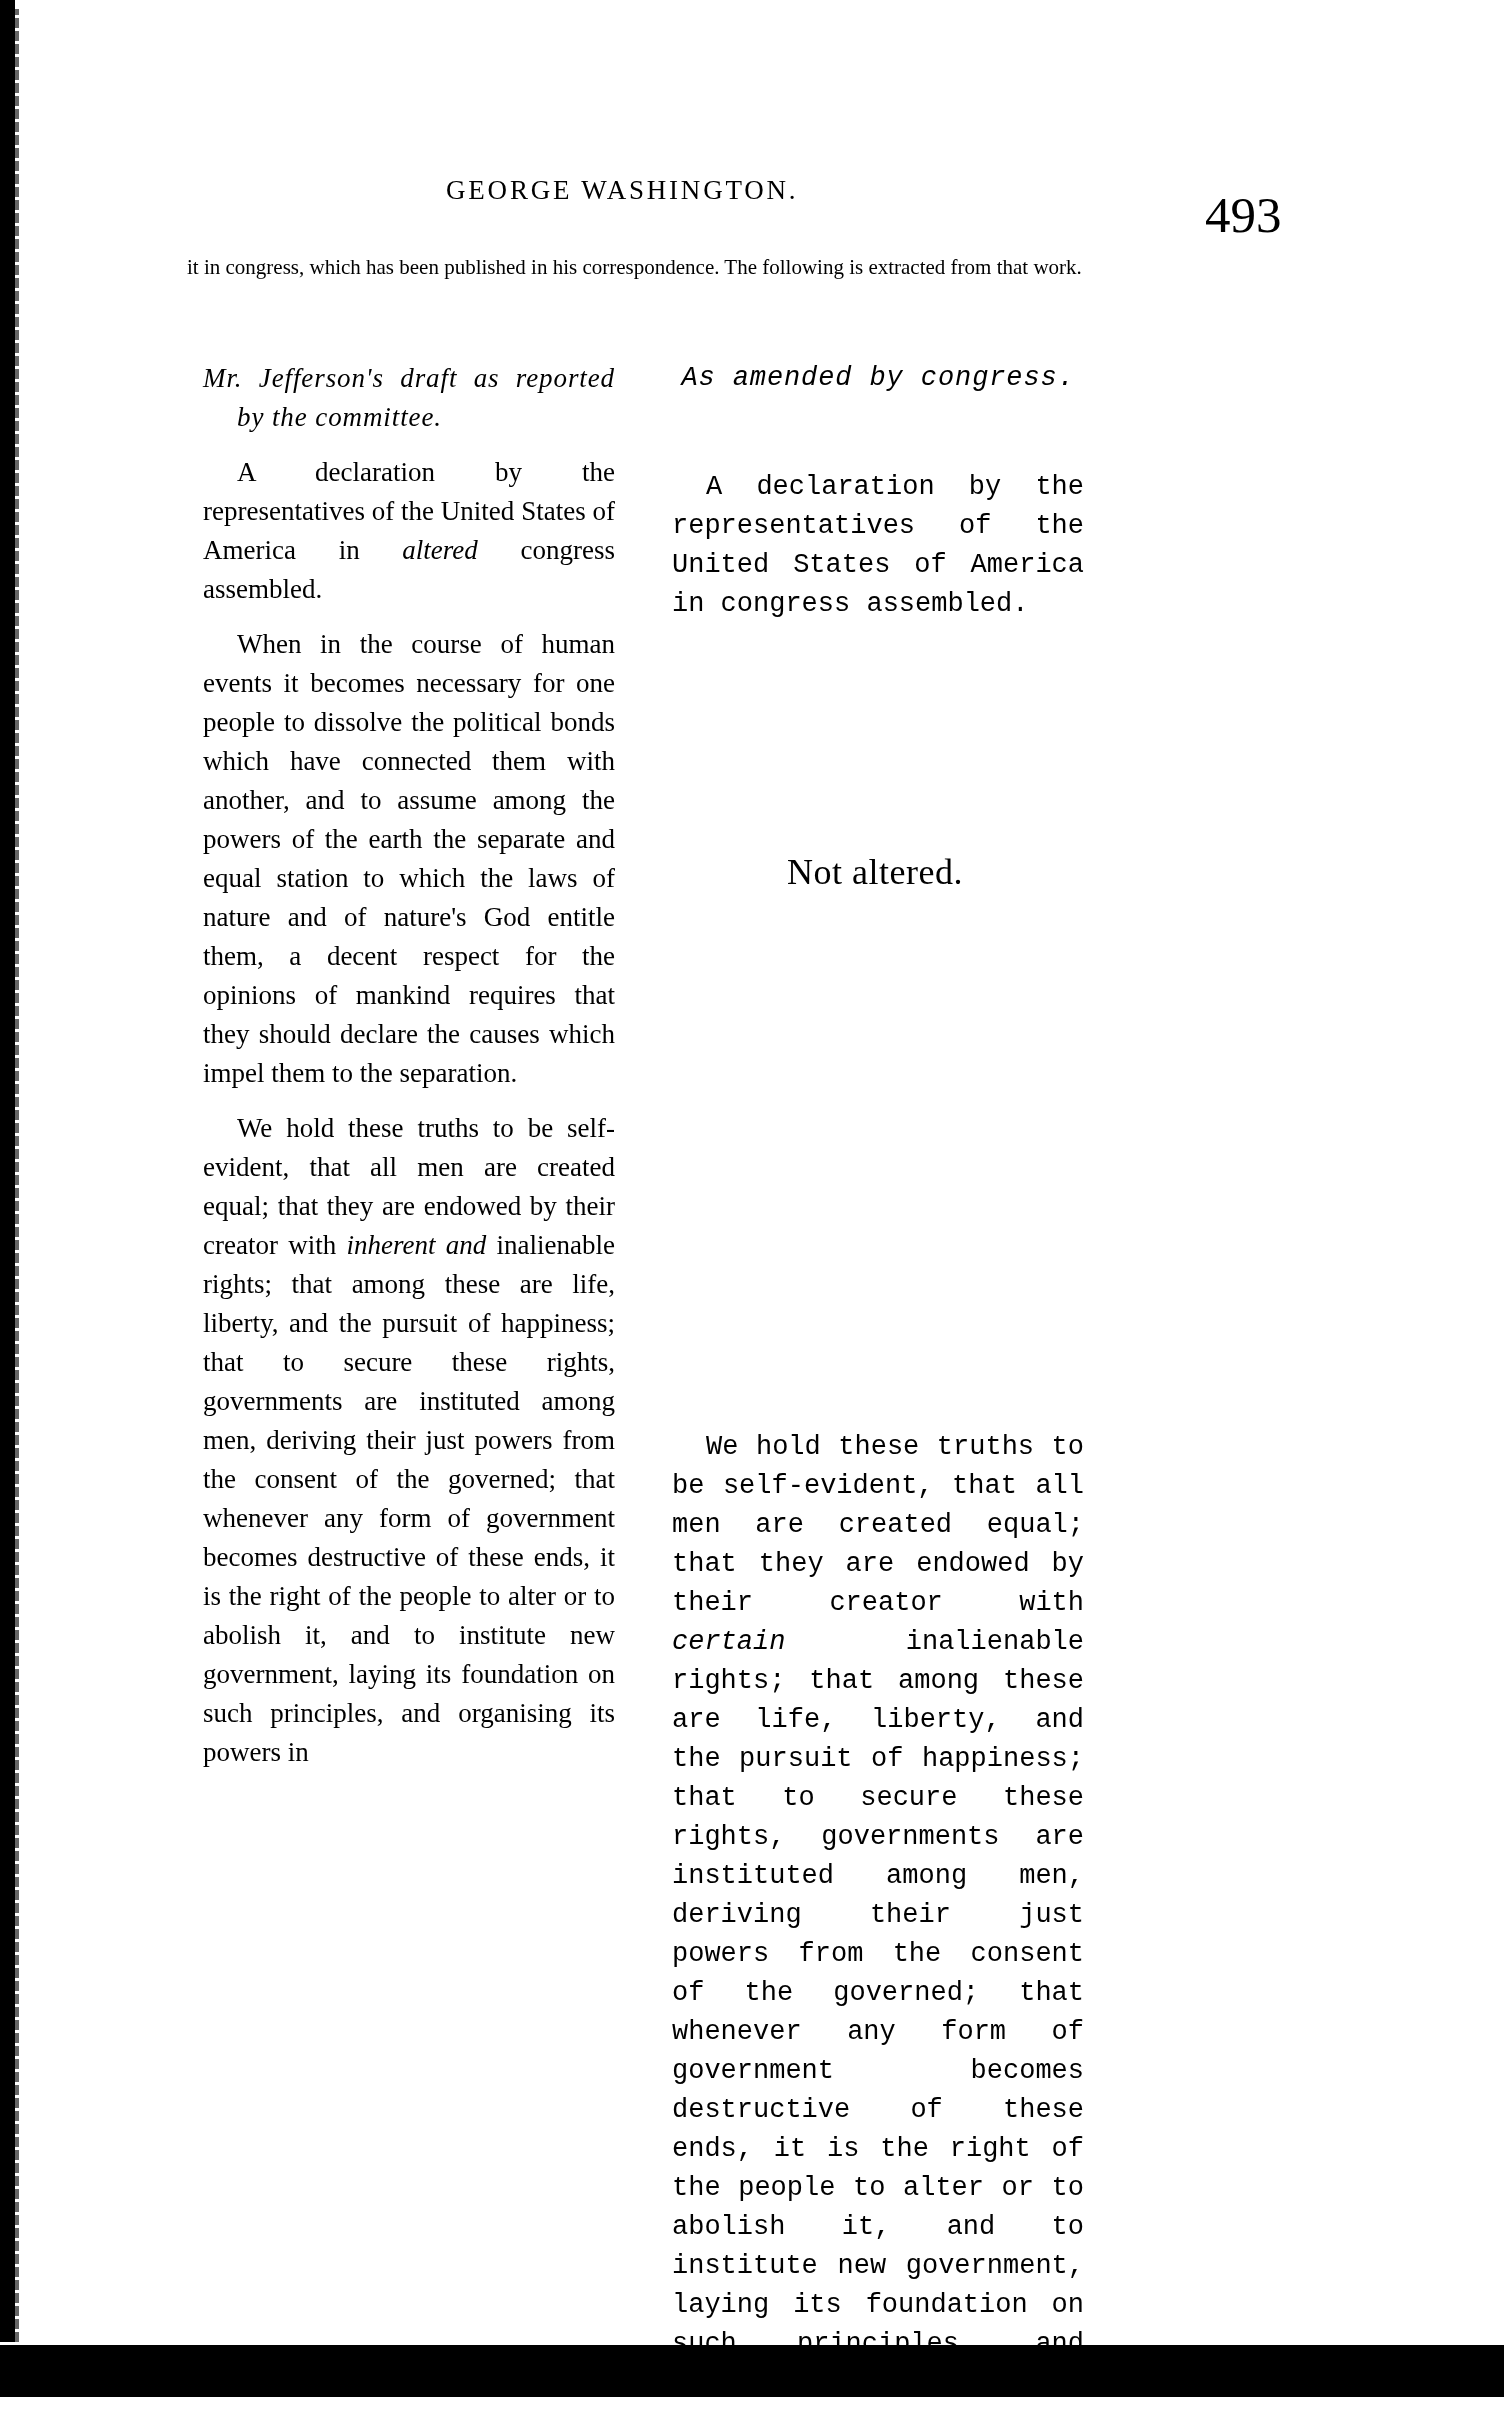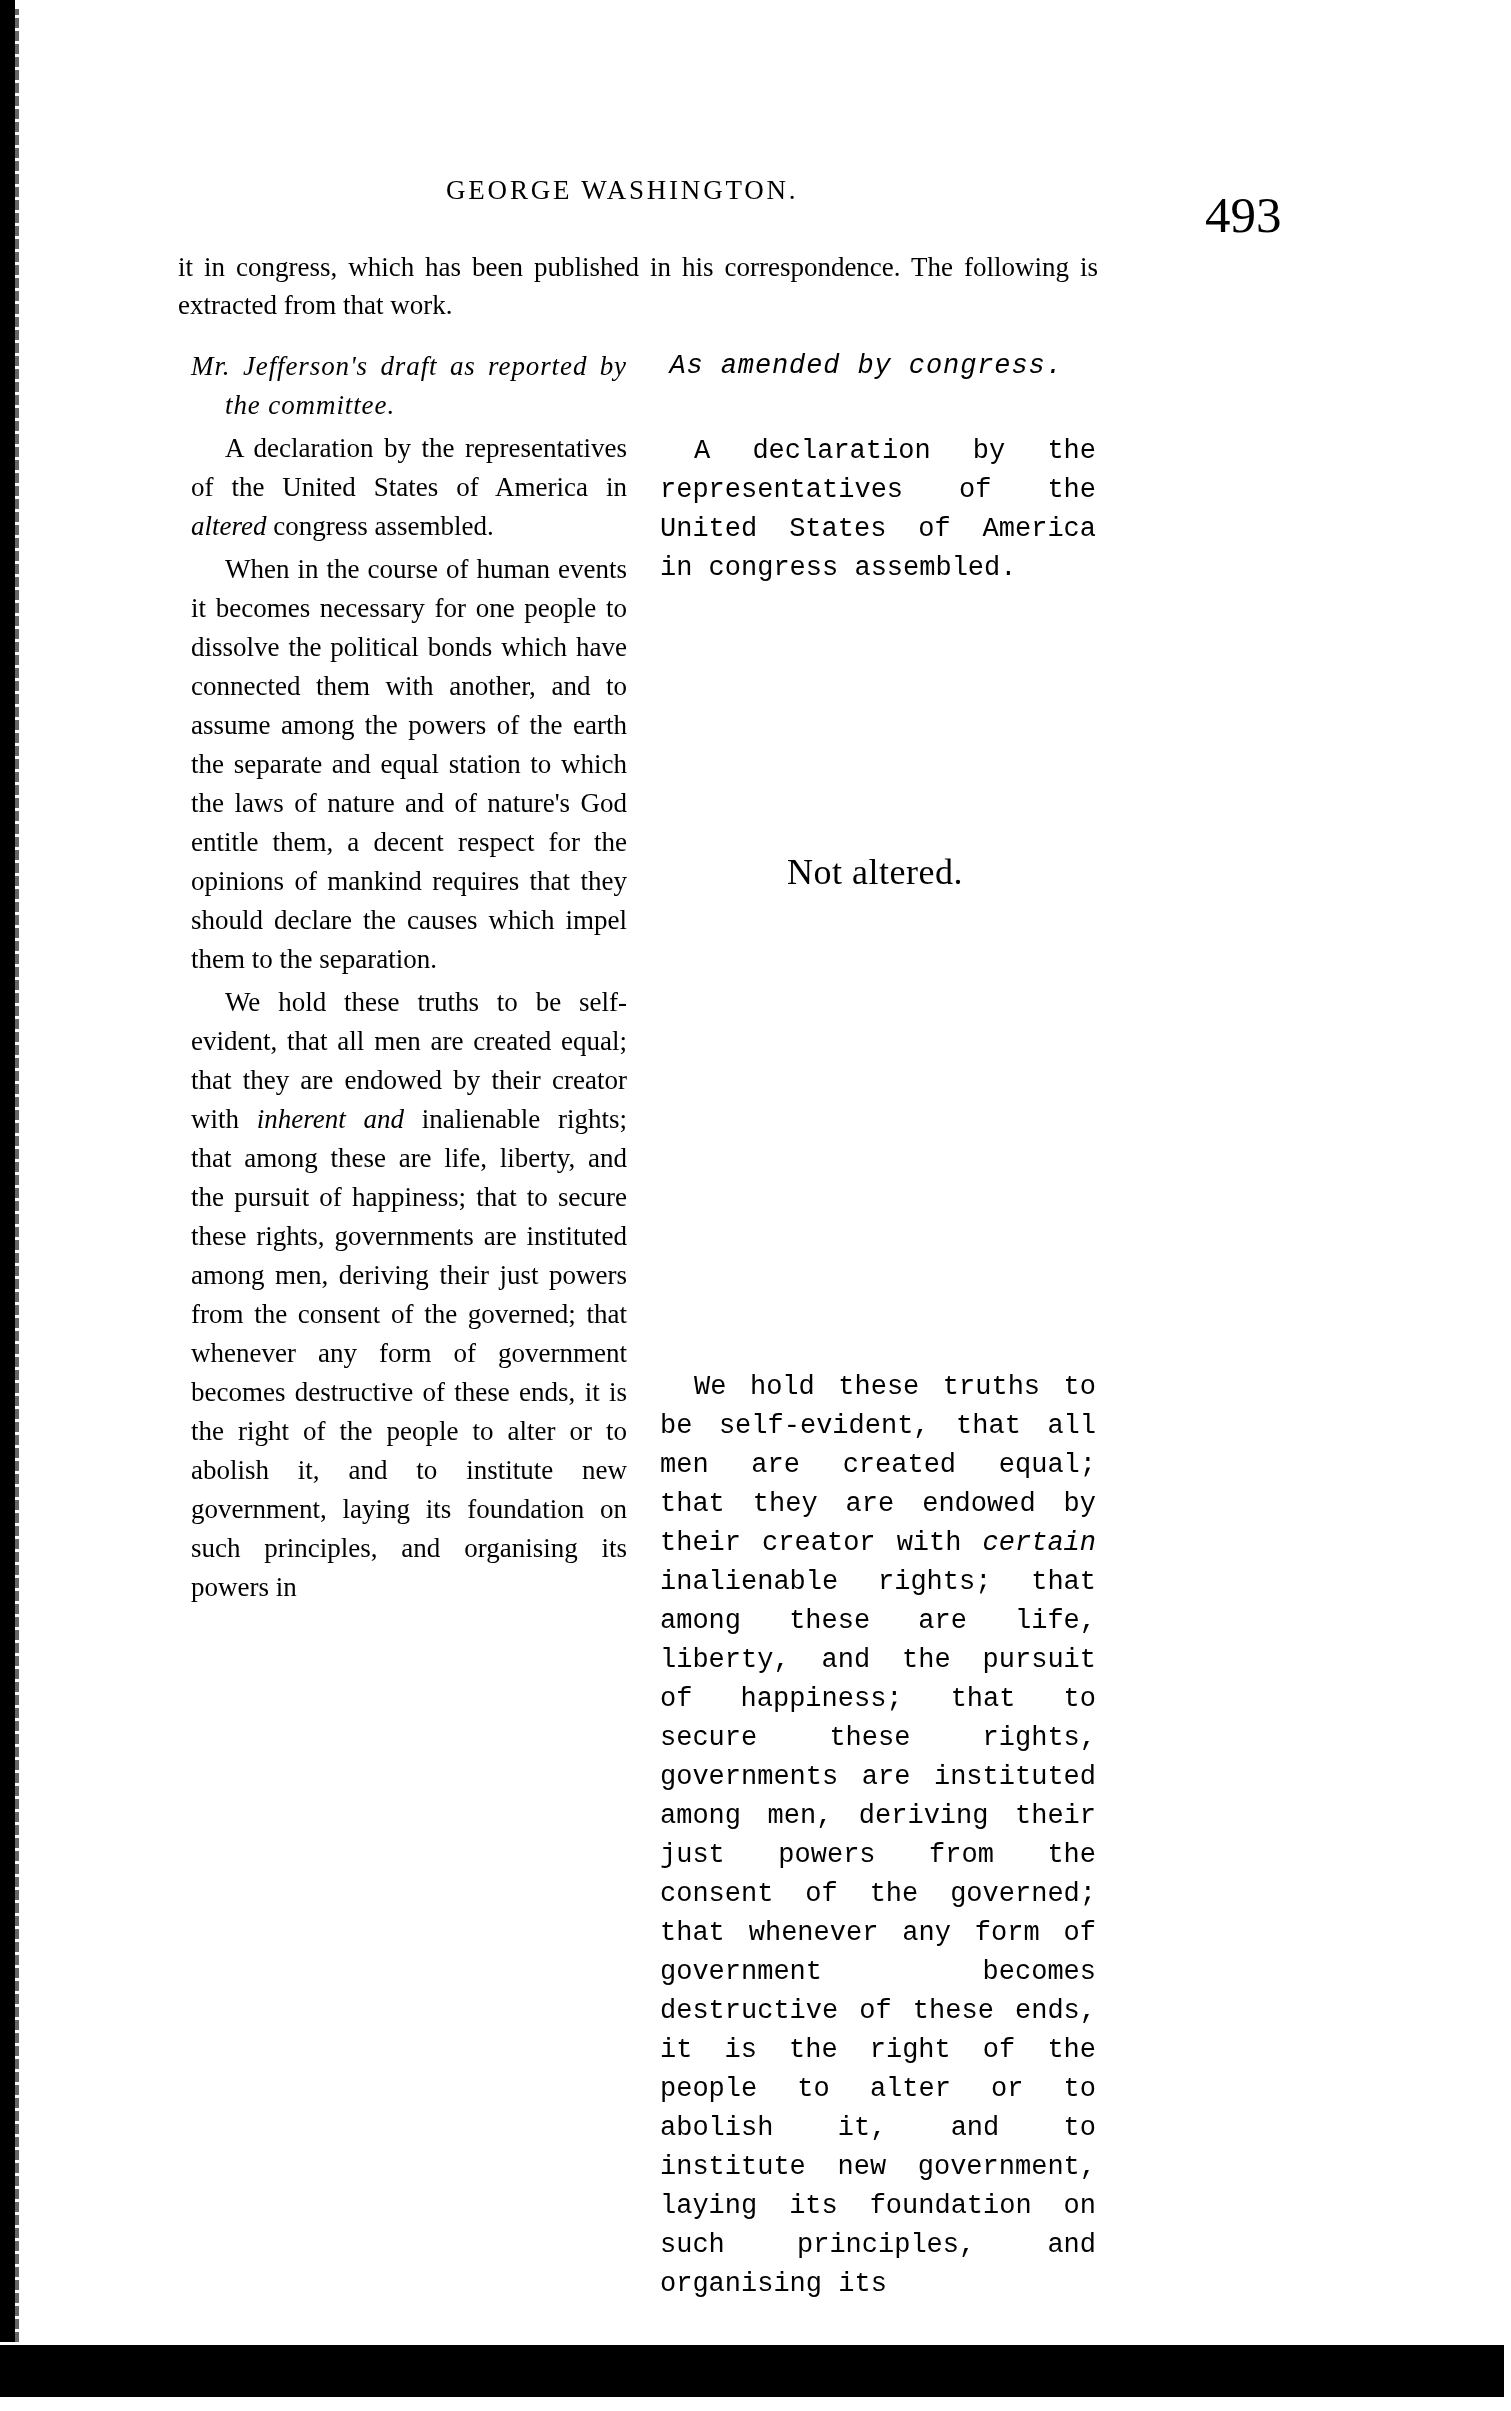--- a/index.html
+++ b/index.html
@@ -22,31 +22,31 @@
   }
   .running-head {
     position: absolute; left: 446px; top: 175px;
     font-size: 27px; letter-spacing: 2.8px;
   }
   .folio {
     position: absolute; left: 1205px; top: 186px;
     font-size: 51px;
   }
   .intro {
-    position: absolute; left: 178px; top: 248px; width: 920px;
-    font-size: 27px; line-height: 38px;
+    position: absolute; left: 187px; top: 248px; width: 920px;
+    font-size: 21px; line-height: 38px;
     text-align: justify; text-align-last: left;
   }
   .col {
     position: absolute; top: 343px; width: 444px;
     font-size: 27px; line-height: 39px;
   }
   .col.left  { left: 187px; }
   .col.right { left: 656px; font-family: Liberation Mono, monospace; }
-  .col p { margin: 4px; text-align: justify; }
+  .col p { margin: 16px; text-align: justify; }
   .col .indent { text-indent: 34px; }
   .col .head { font-style: italic; }
   .col .head-left { text-indent: 0; padding-left: 34px; text-indent: -34px; letter-spacing: 0.9px; }
   .col .head-right { text-indent: 9.4px; letter-spacing: 0.9px; }
   .col i { font-style: italic; }
   .not-altered {
     position: absolute; left: 787px; top: 851px;
     font-size: 36px; letter-spacing: 0.5px;
   }
   .spacer { display: block; }

